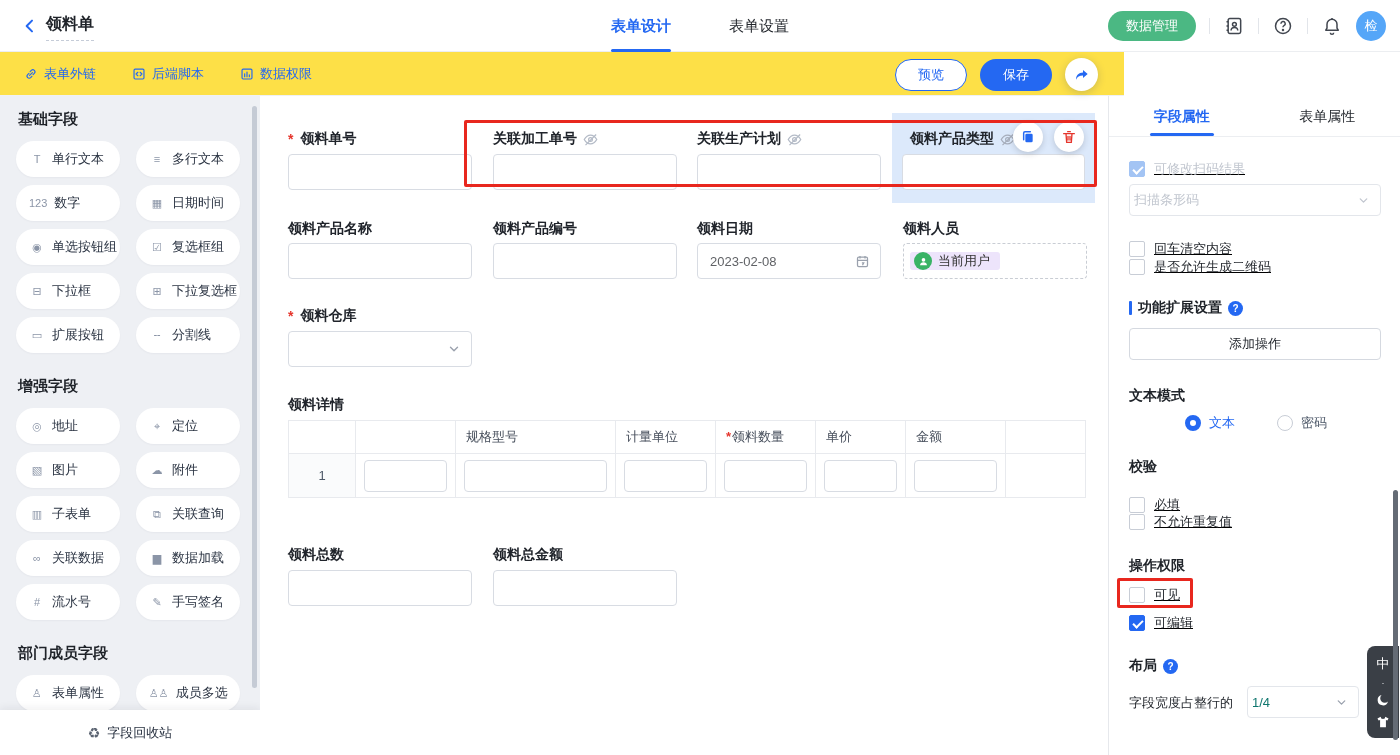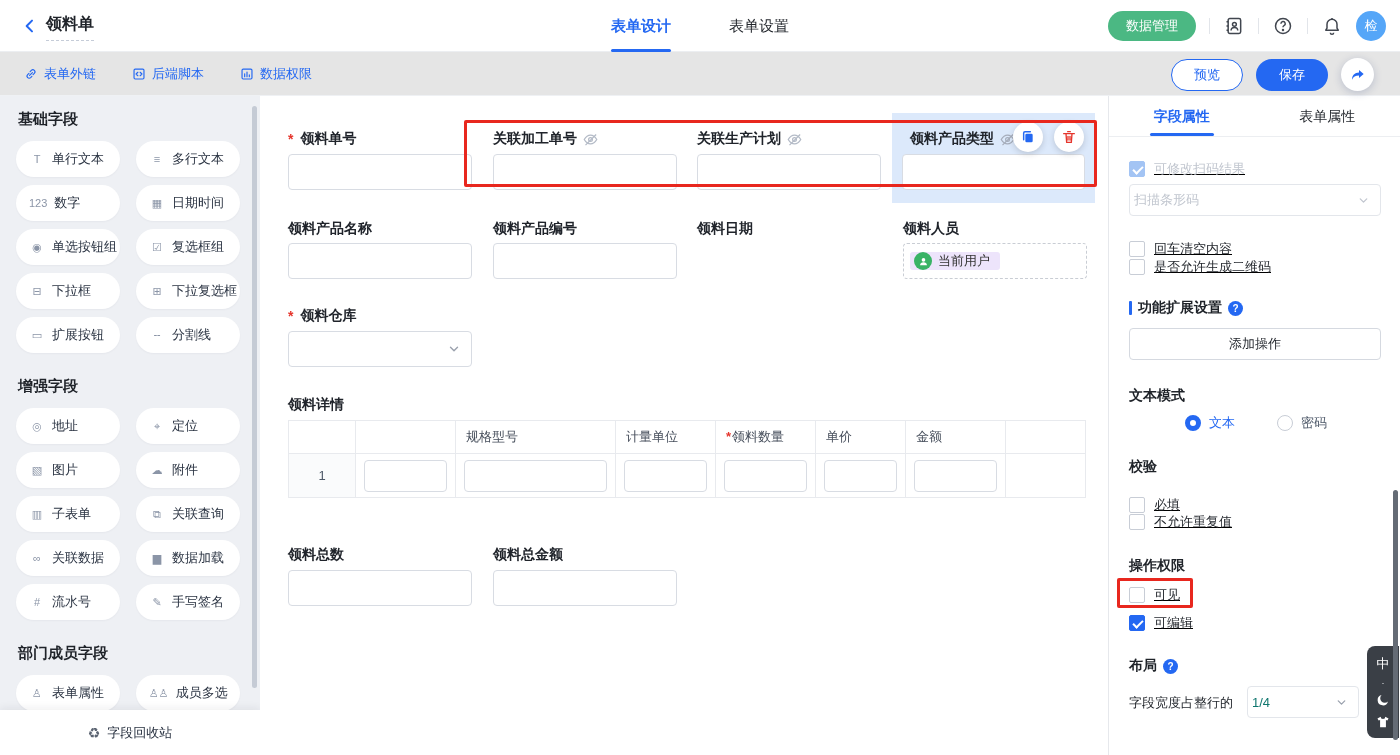--- a/index.html
+++ b/index.html
@@ -14,21 +14,21 @@
   .hdr-tab { position:relative; height:52px; line-height:52px; font-size:15px; color:#1f2329; cursor:pointer; }
   .hdr-tab.active { color:#2468f2; font-weight:600; }
   .hdr-tab.active::after { content:""; position:absolute; left:50%; transform:translateX(-50%); bottom:0; width:60px; height:3px; background:#2468f2; border-radius:2px; }
   .hdr-right { position:absolute; right:14px; top:0; height:52px; display:flex; align-items:center; gap:13px; }
   .pill-green { height:30px; padding:0 18px; border-radius:15px; background:#4bb883; color:#fff; font-size:13px; line-height:30px; cursor:pointer; }
   .vdiv { width:1px; height:16px; background:#e2e5ea; }
   .hicon { width:22px; height:22px; display:flex; align-items:center; justify-content:center; cursor:pointer; }
   .avatar { width:30px; height:30px; border-radius:50%; background:#55a6f8; color:#fff; font-size:13px; display:flex; align-items:center; justify-content:center; cursor:pointer; }
 
   
-  .tbar { position:absolute; top:52px; left:0; width:1400px; height:44px; background:#e5e5e5; border-bottom:1px solid #eff1f4; z-index:25; }
+  .tbar { position:absolute; top:52px; left:0; width:1124px; height:44px; background:#fde047; border-bottom:1px solid #eff1f4; z-index:25; }
   .tbar-links { position:absolute; left:24px; top:0; height:44px; display:flex; gap:36px; }
   .tlink { display:flex; align-items:center; gap:6px; color:#2468f2; font-size:13px; cursor:pointer; }
   .tbar-right { position:absolute; right:26px; top:6px; display:flex; align-items:center; gap:13px; }
   .btn-outline { width:72px; height:32px; border-radius:16px; border:1px solid #2468f2; color:#2468f2; background:#fff; font-size:13px; display:flex; align-items:center; justify-content:center; cursor:pointer; }
   .btn-primary { width:72px; height:32px; border-radius:16px; background:#2468f2; color:#fff; font-size:13px; display:flex; align-items:center; justify-content:center; cursor:pointer; }
   .btn-share { width:33px; height:33px; border-radius:50%; background:#fff; box-shadow:0 2px 8px rgba(31,56,120,.22); display:flex; align-items:center; justify-content:center; cursor:pointer; }
 
   
   .sidebar { position:absolute; left:0; top:96px; width:260px; bottom:0; background:#eef0f4; overflow:hidden; }
   .sb-inner { padding:14px 18px 0 16px; }
@@ -340,20 +340,27 @@
       </div>
     <div class="flabel" style="left:437px; top:124px;">
         <span>领料日期</span>
       </div>
     <div class="flabel" style="left:643px; top:124px;">
         <span>领料人员</span>
       </div>
 
     <input class="inp" style="left: 28px; top: 147px; width: 184px;">
     <input class="inp" style="left: 233px; top: 147px; width: 184px;">
+    <div class="date-input" style="left:437px; top:147px; width:184px;">
+      <span>2023-02-08</span>
+      <svg width="15" height="15" viewBox="0 0 24 24" fill="none" stroke="#9aa1ad" stroke-width="2">
+          <rect x="4" y="5" width="16" height="15" rx="2"></rect>
+          <path d="M8 3v4M16 3v4M4 10h16M11 14h3l-2 4"></path>
+        </svg>
+    </div>
     <div class="member-box" style="left:643px; top:147px; width:184px;">
       <div class="user-tag">
         <span class="gcircle">
           <svg width="11" height="11" viewBox="0 0 24 24">
               <circle cx="12" cy="8.5" r="4" fill="#fff"></circle>
               <path d="M4.5 20c0-4 3.4-6.5 7.5-6.5s7.5 2.5 7.5 6.5z" fill="#fff"></path>
             </svg>
         </span>
         <span>当前用户</span>
       </div>

